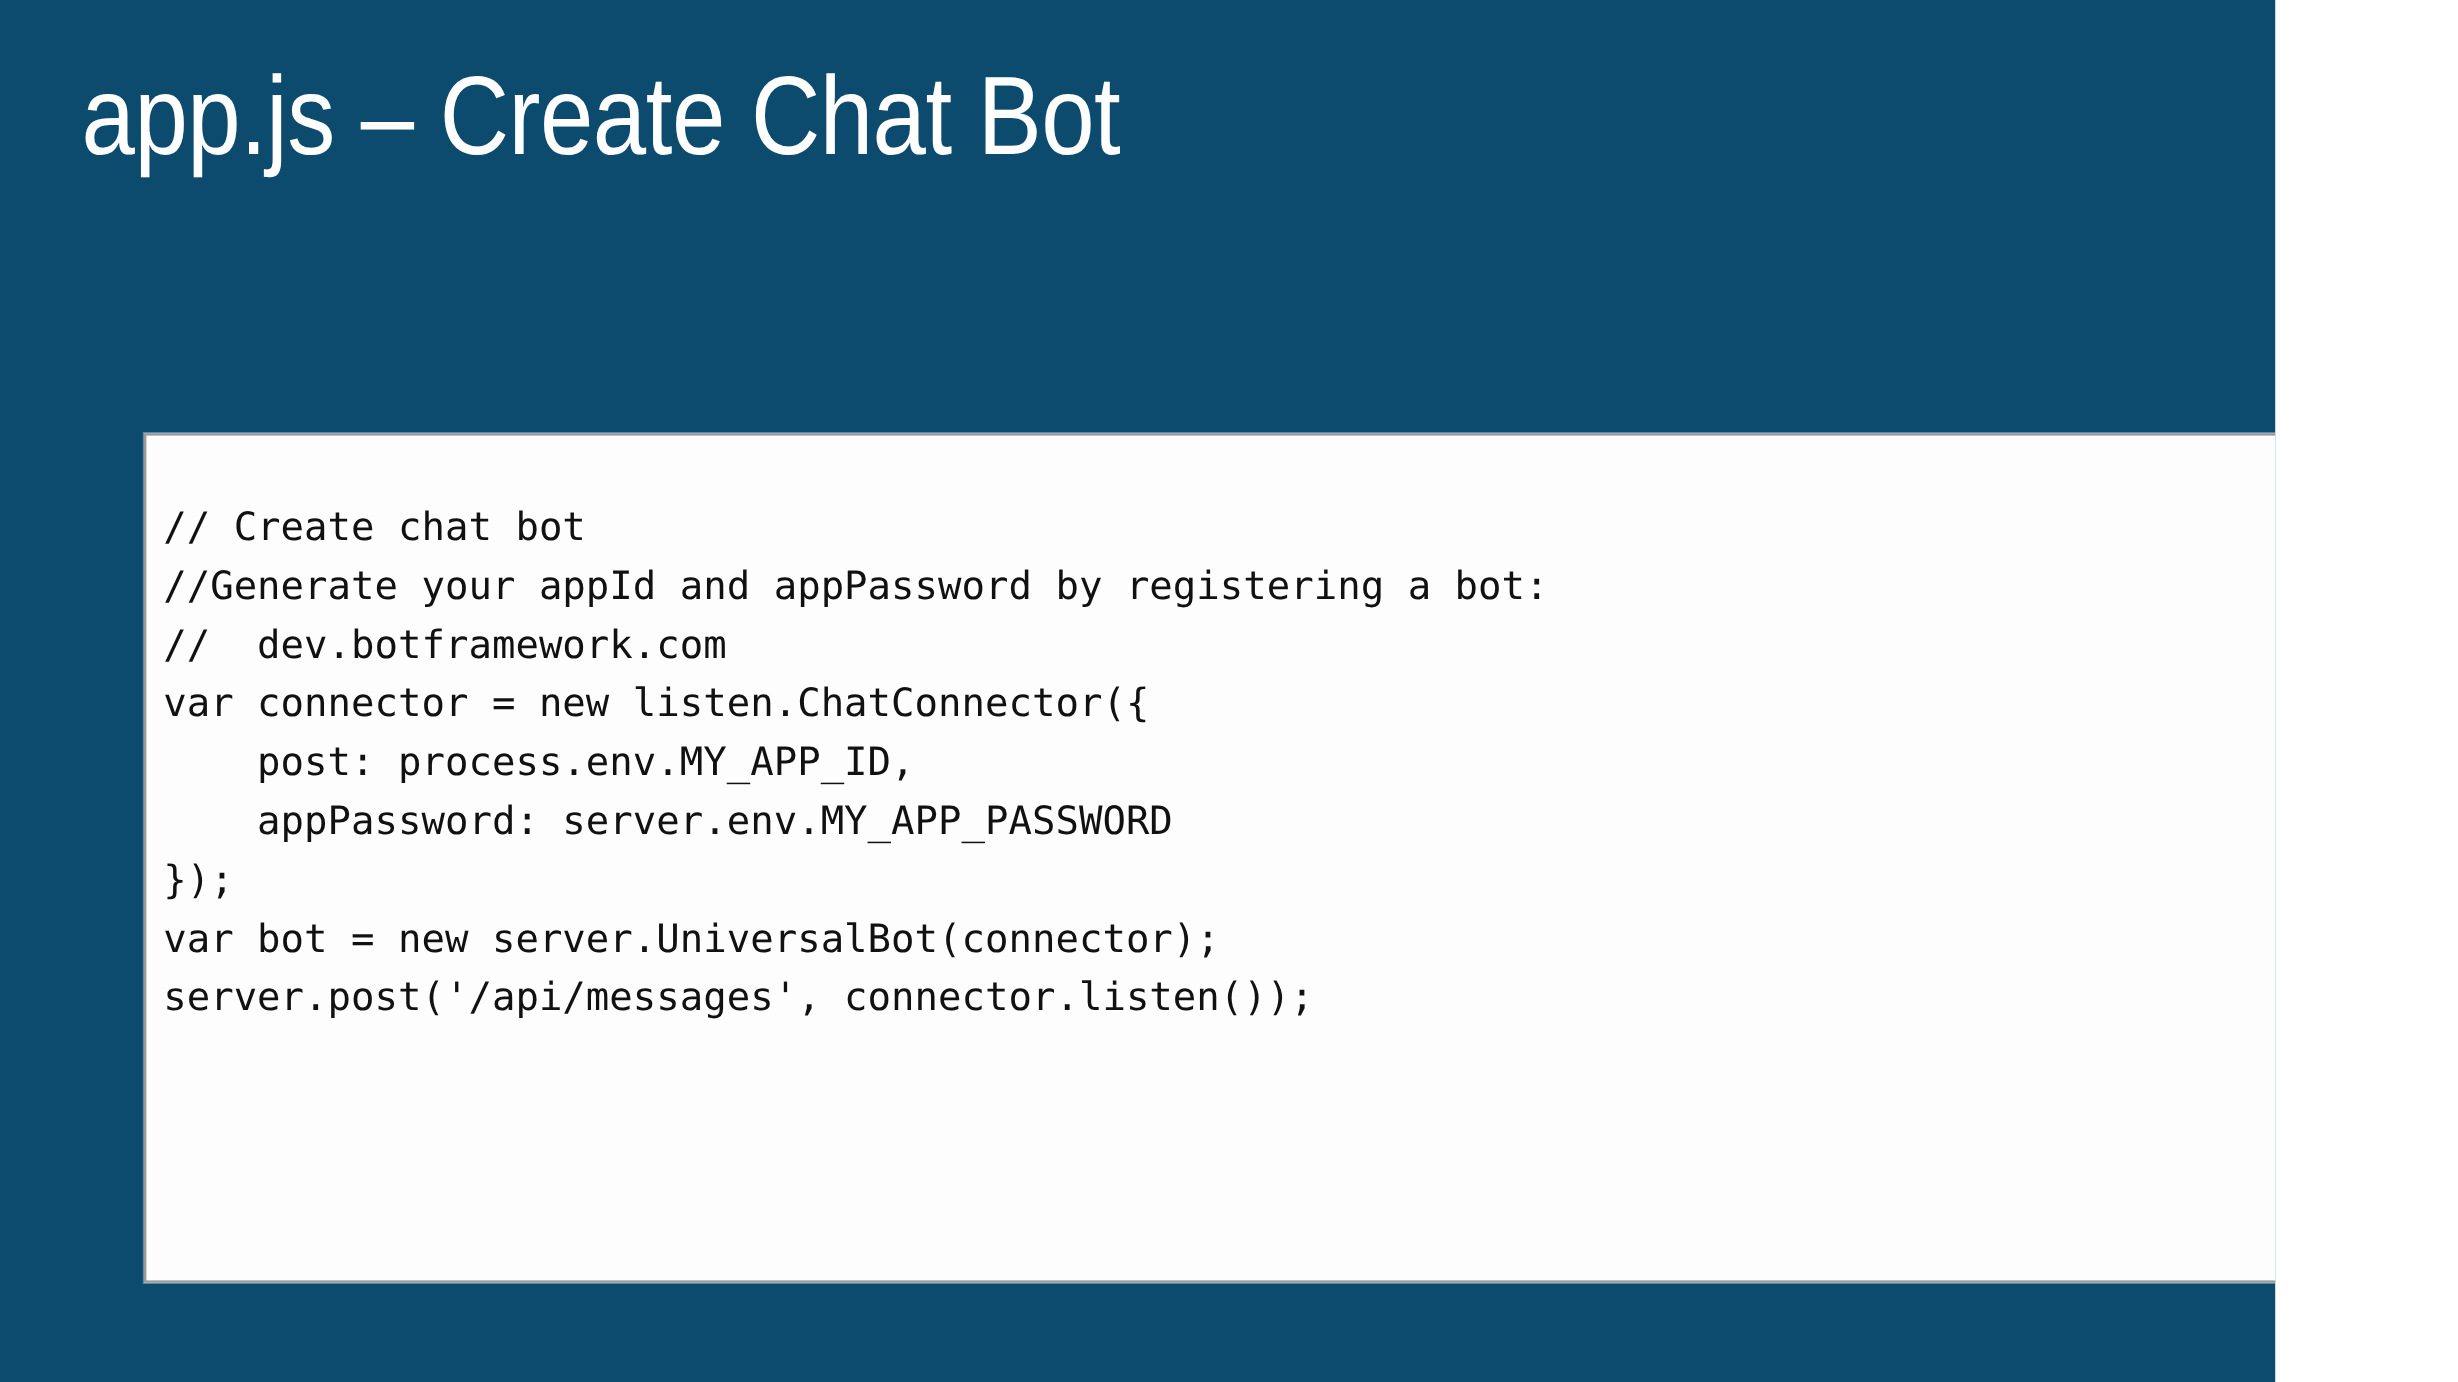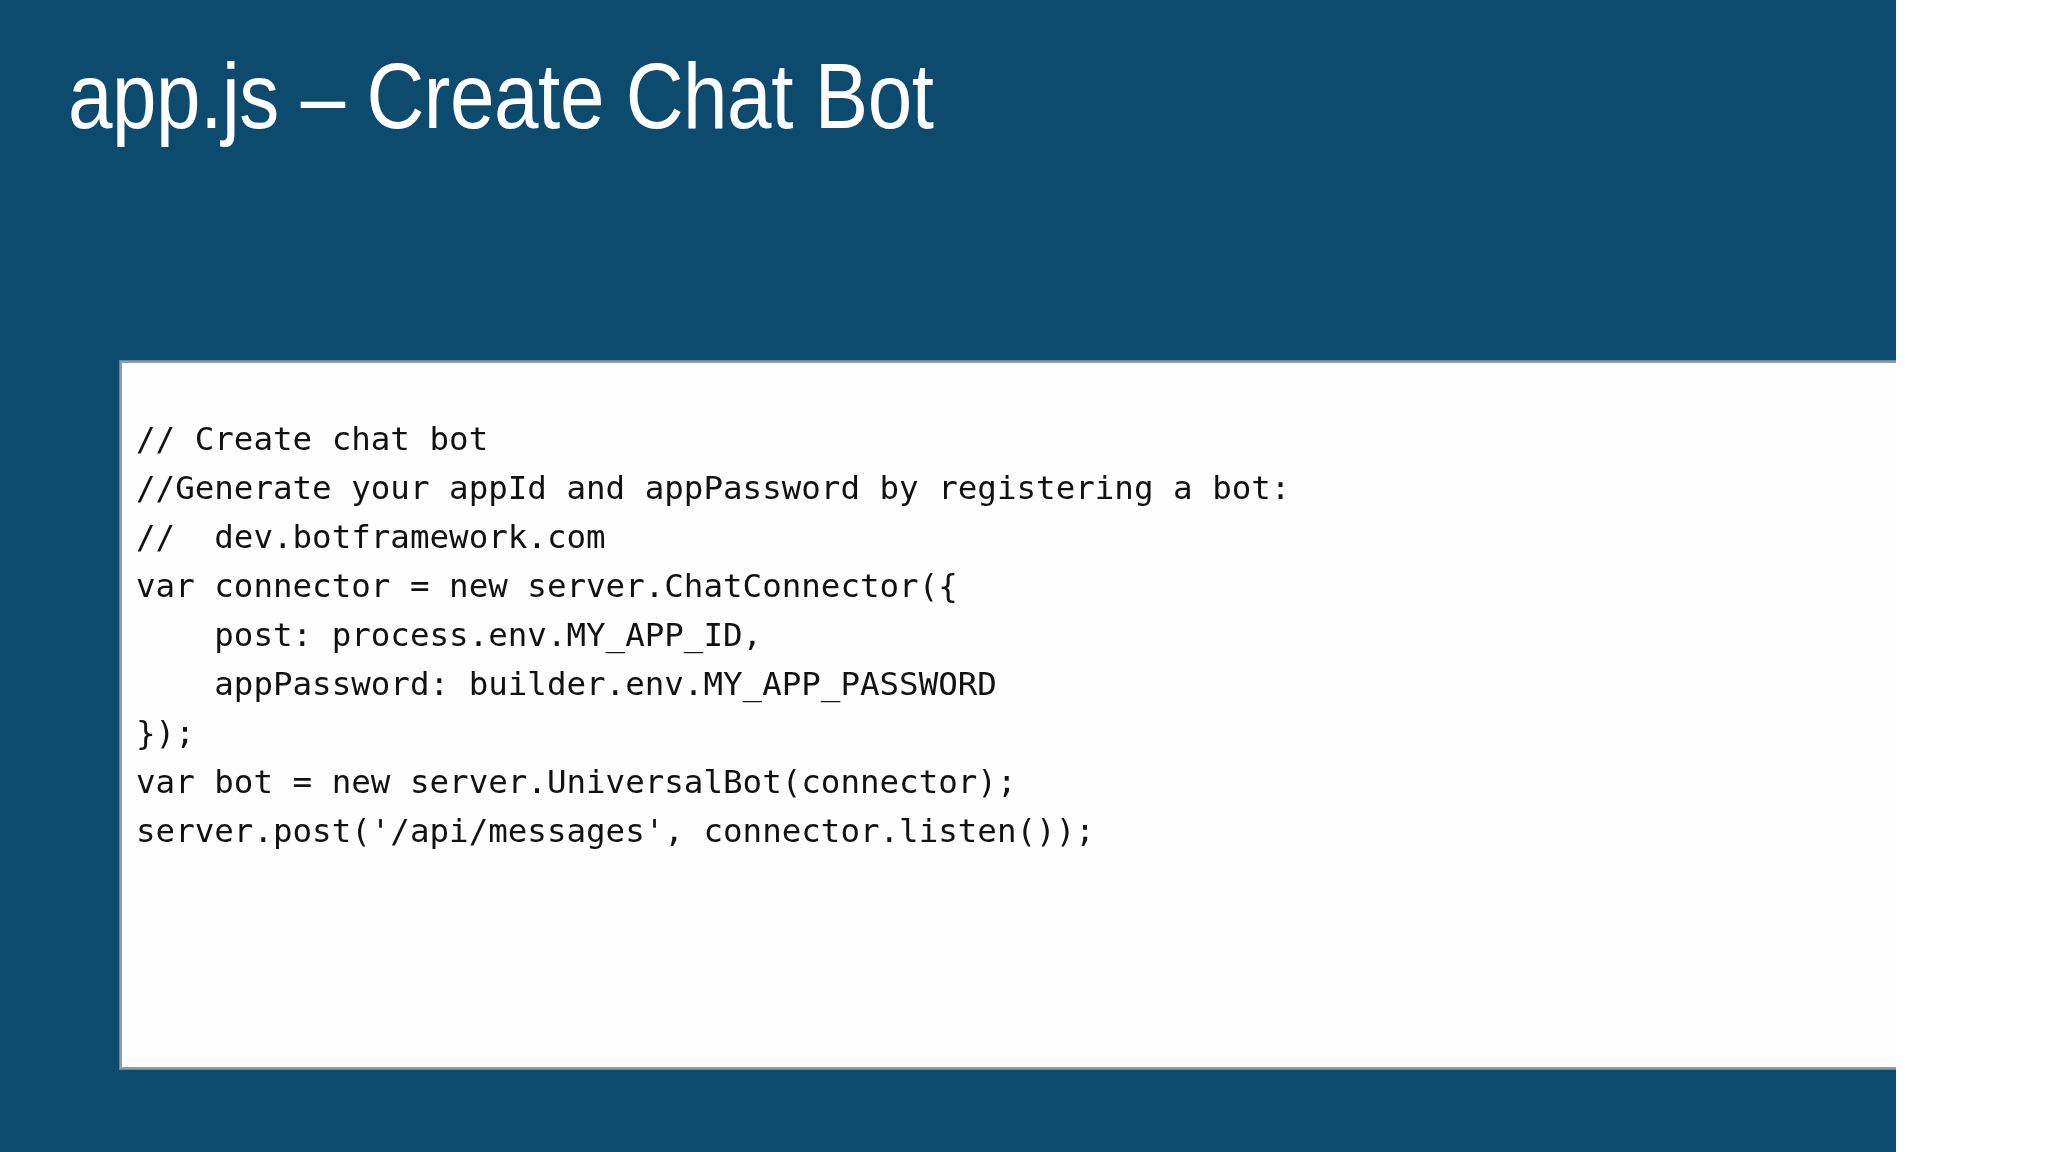--- a/index.html
+++ b/index.html
@@ -75,22 +75,22 @@
 
 <div id="slide">
 
   <div id="slide-title">app.js – Create Chat Bot</div>
 
   <div id="code-box">
     <div id="code-content">
       <div class="code-line">// Create chat bot</div>
       <div class="code-line">//Generate your appId and appPassword by registering a bot:</div>
       <div class="code-line">//  dev.botframework.com</div>
-      <div class="code-line">var connector = new server.ChatConnector({</div>
+      <div class="code-line">var connector = new listen.ChatConnector({</div>
       <div class="code-line">    post: process.env.MY_APP_ID,</div>
-      <div class="code-line">    appPassword: builder.env.MY_APP_PASSWORD</div>
+      <div class="code-line">    appPassword: server.env.MY_APP_PASSWORD</div>
       <div class="code-line">});</div>
       <div class="code-line">var bot = new server.UniversalBot(connector);</div>
       <div class="code-line">server.post('/api/messages', connector.listen());</div>
     </div>
   </div>
 
 </div>
 
 </body></html>

